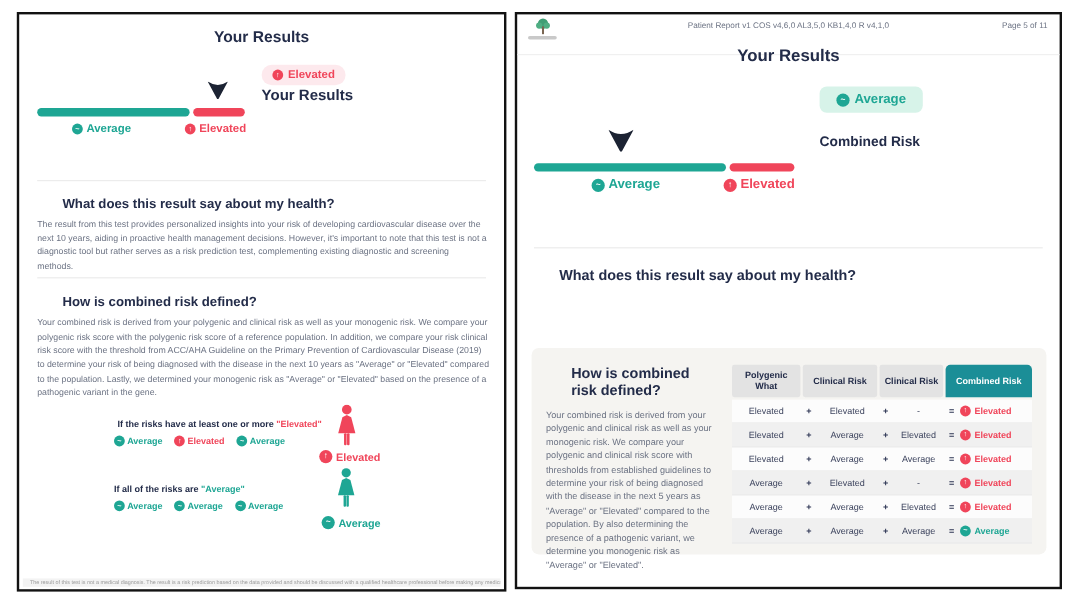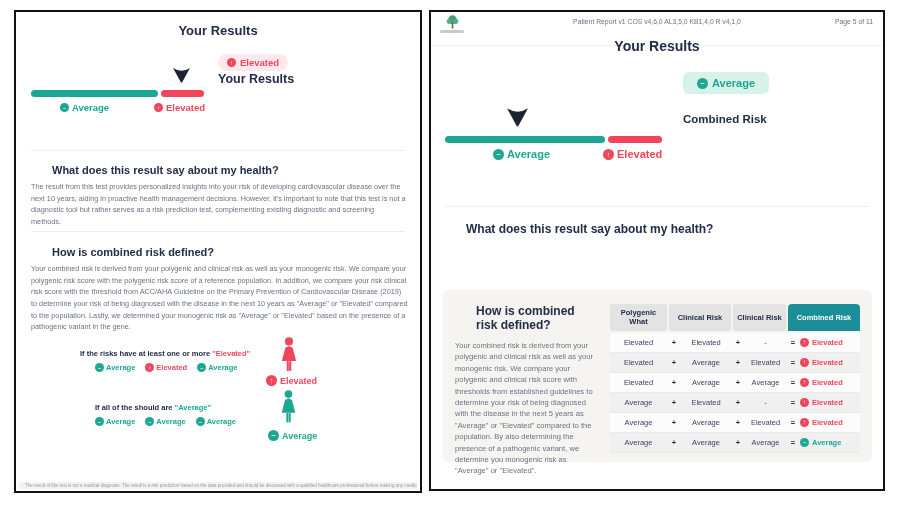--- a/index.html
+++ b/index.html
@@ -118,21 +118,21 @@
     <div class="abs divider" style="left:15px; right:15px; top:138px;"></div>
 
     <div class="abs qa-h" style="left:15px; top:152px; font-size:11px;">What does this result say about my health?</div>
     <div class="abs qa-p" style="left:15px; top:169px; width:375px; font-size:7.3px; line-height:1.6;">The result from this test provides personalized insights into your risk of developing cardiovascular disease over the next 10 years, aiding in proactive health management decisions. However, it's important to note that this test is not a diagnostic tool but rather serves as a risk prediction test, complementing existing diagnostic and screening methods.</div>
 
     <div class="abs divider" style="left:15px; right:15px; top:219px;"></div>
 
     <div class="abs qa-h" style="left:15px; top:234px; font-size:11px;">How is combined risk defined?</div>
     <div class="abs qa-p" style="left:15px; top:251px; width:378px; font-size:7.3px; line-height:1.6;">Your combined risk is derived from your polygenic and clinical risk as well as your monogenic risk. We compare your polygenic risk score with the polygenic risk score of a reference population. In addition, we compare your risk clinical risk score with the threshold from ACC/AHA Guideline on the Primary Prevention of Cardiovascular Disease (2019) to determine your risk of being diagnosed with the disease in the next 10 years as "Average" or "Elevated" compared to the population. Lastly, we determined your monogenic risk as "Average" or "Elevated" based on the presence of a pathogenic variant in the gene.</div>
 
-    <div class="abs scenario-text" style="left:64px; top:337px; width:175px;">
+    <div class="abs scenario-text" style="left:82px; top:337px; width:175px;">
       <span>If the risks have at least one or more </span><span class="t-red">"Elevated"</span>
     </div>
     <div class="abs mini-badges" style="left:79px; top:351px;">
       <span class="mini-badge t-teal">
           <span class="cico cico-sm bg-teal">~</span>
           <span>Average</span>
         </span>
       <span class="mini-badge t-red">
           <span class="cico cico-sm bg-red">↑</span>
           <span>Elevated</span>
@@ -149,21 +149,21 @@
         <rect x="9.5" y="26" width="2.3" height="11" rx="1"></rect>
         <rect x="12.2" y="26" width="2.3" height="11" rx="1"></rect>
       </svg>
     </div>
     <div class="abs fig-label t-red" style="left:250px; top:363px;">
       <span class="cico cico-md bg-red">↑</span>
       <span>Elevated</span>
     </div>
 
     <div class="abs scenario-text" style="left:79px; top:391px; width:175px;">
-      <span>If all of the should are </span><span class="t-teal">"Average"</span>
+      <span>If all of the risks are </span><span class="t-teal">"Average"</span>
     </div>
     <div class="abs mini-badges" style="left:79px; top:405px;">
       <span class="mini-badge t-teal">
           <span class="cico cico-sm bg-teal">~</span>
           <span>Average</span>
         </span>
       <span class="mini-badge t-teal">
           <span class="cico cico-sm bg-teal">~</span>
           <span>Average</span>
         </span>

